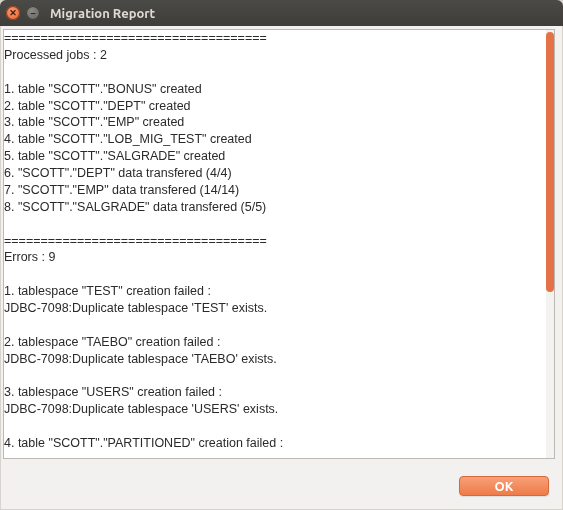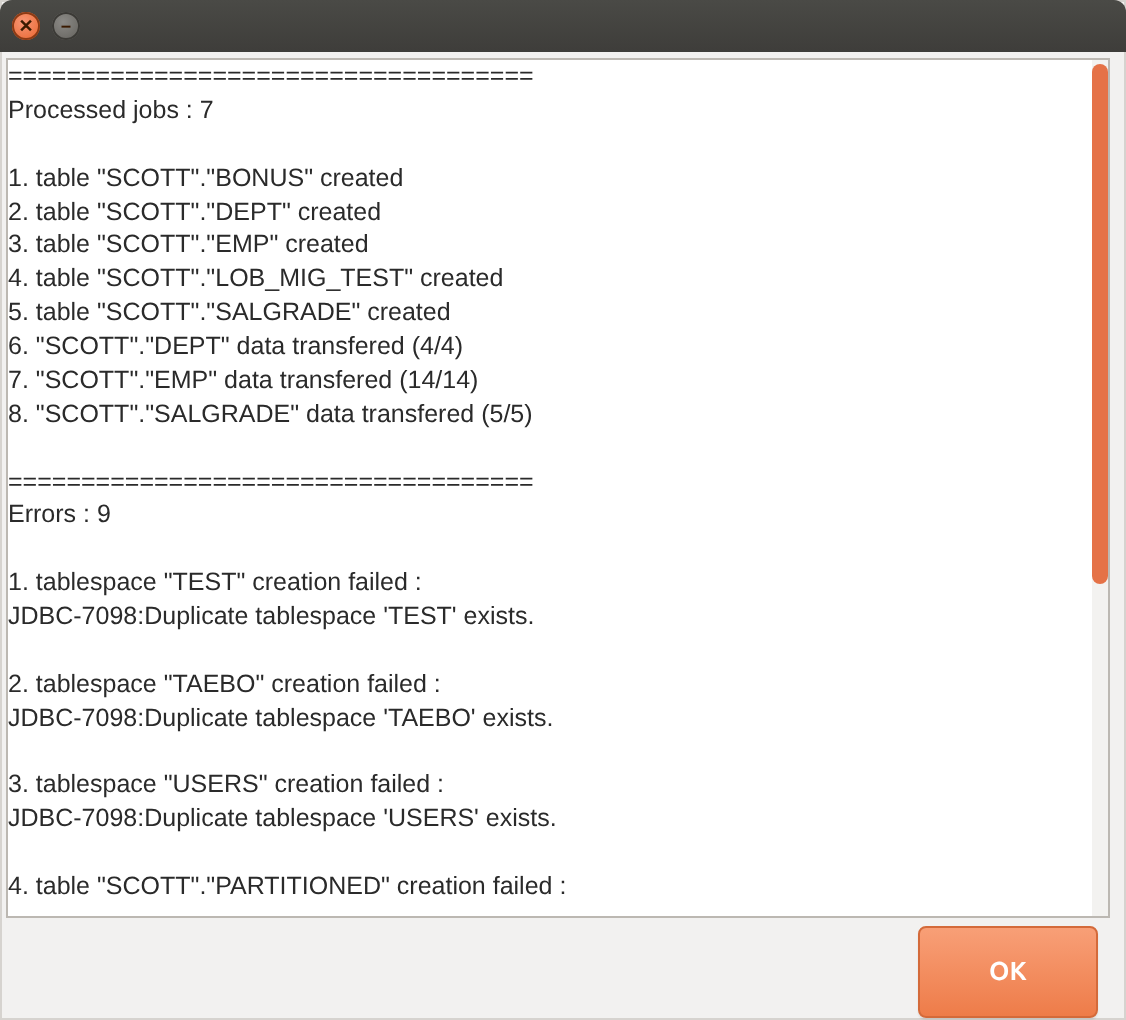--- a/index.html
+++ b/index.html
@@ -88,21 +88,21 @@
   }
   .button-bar {
     height: 48px;
     display: flex;
     justify-content: flex-end;
     align-items: center;
     padding: 0 14px;
   }
   .ok-btn {
     width: 90px;
-    height: 46px;
+    height: 20px;
     border-radius: 4px;
     border: 1px solid #d46a3a;
     background: linear-gradient(#f89f77, #ee7c49);
     color: #ffffff;
     font-weight: bold;
     font-size: 13px;
     display: flex;
     align-items: center;
     justify-content: center;
     cursor: pointer;
@@ -112,26 +112,27 @@
 </head>
 <body>
 
 <div class="window">
 
   <div class="titlebar">
     <div class="win-buttons">
       <div class="win-btn wb-close">✕</div>
       <div class="win-btn wb-min">–</div>
     </div>
+    <span>Migration Report</span>
   </div>
 
   <div class="content-wrap">
     <div class="text-pane">
       <div class="text-inner"><span>====================================</span>
-<span>Processed jobs : 7</span>
+<span>Processed jobs : 2</span>
 
 <span>1. table "SCOTT"."BONUS" created</span>
 <span>2. table "SCOTT"."DEPT" created</span>
 <span>3. table "SCOTT"."EMP" created</span>
 <span>4. table "SCOTT"."LOB_MIG_TEST" created</span>
 <span>5. table "SCOTT"."SALGRADE" created</span>
 <span>6. "SCOTT"."DEPT" data transfered (4/4)</span>
 <span>7. "SCOTT"."EMP" data transfered (14/14)</span>
 <span>8. "SCOTT"."SALGRADE" data transfered (5/5)</span>
 

